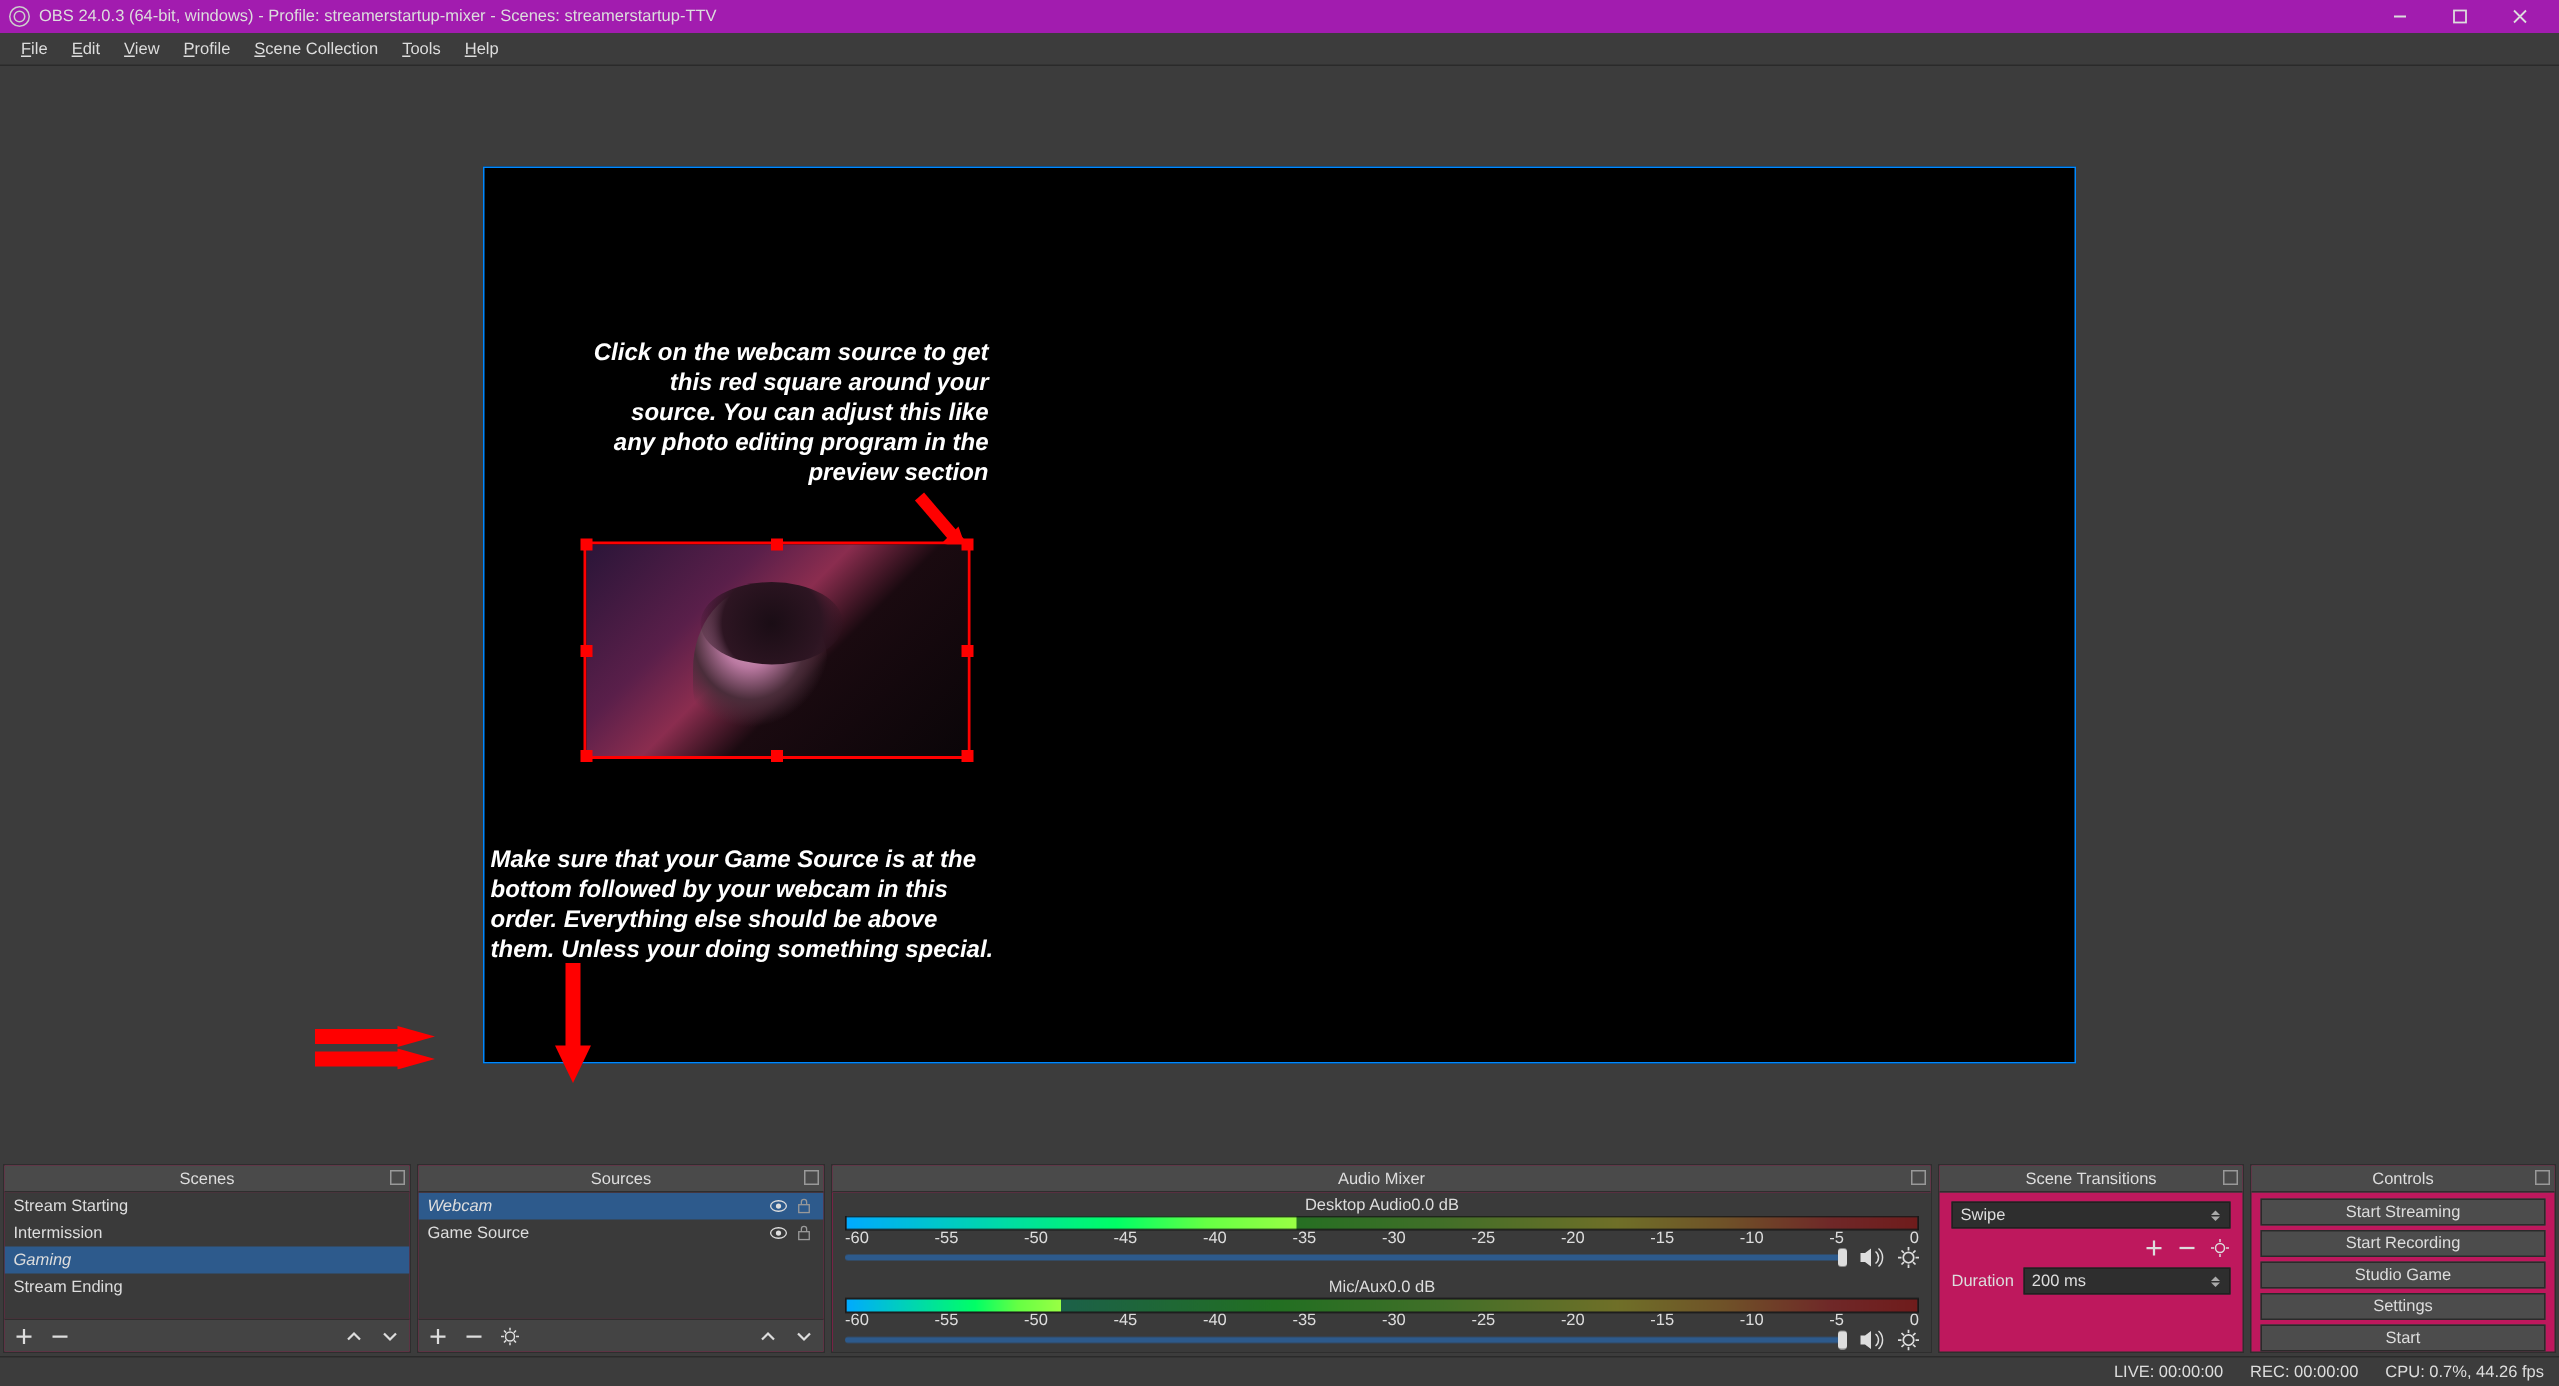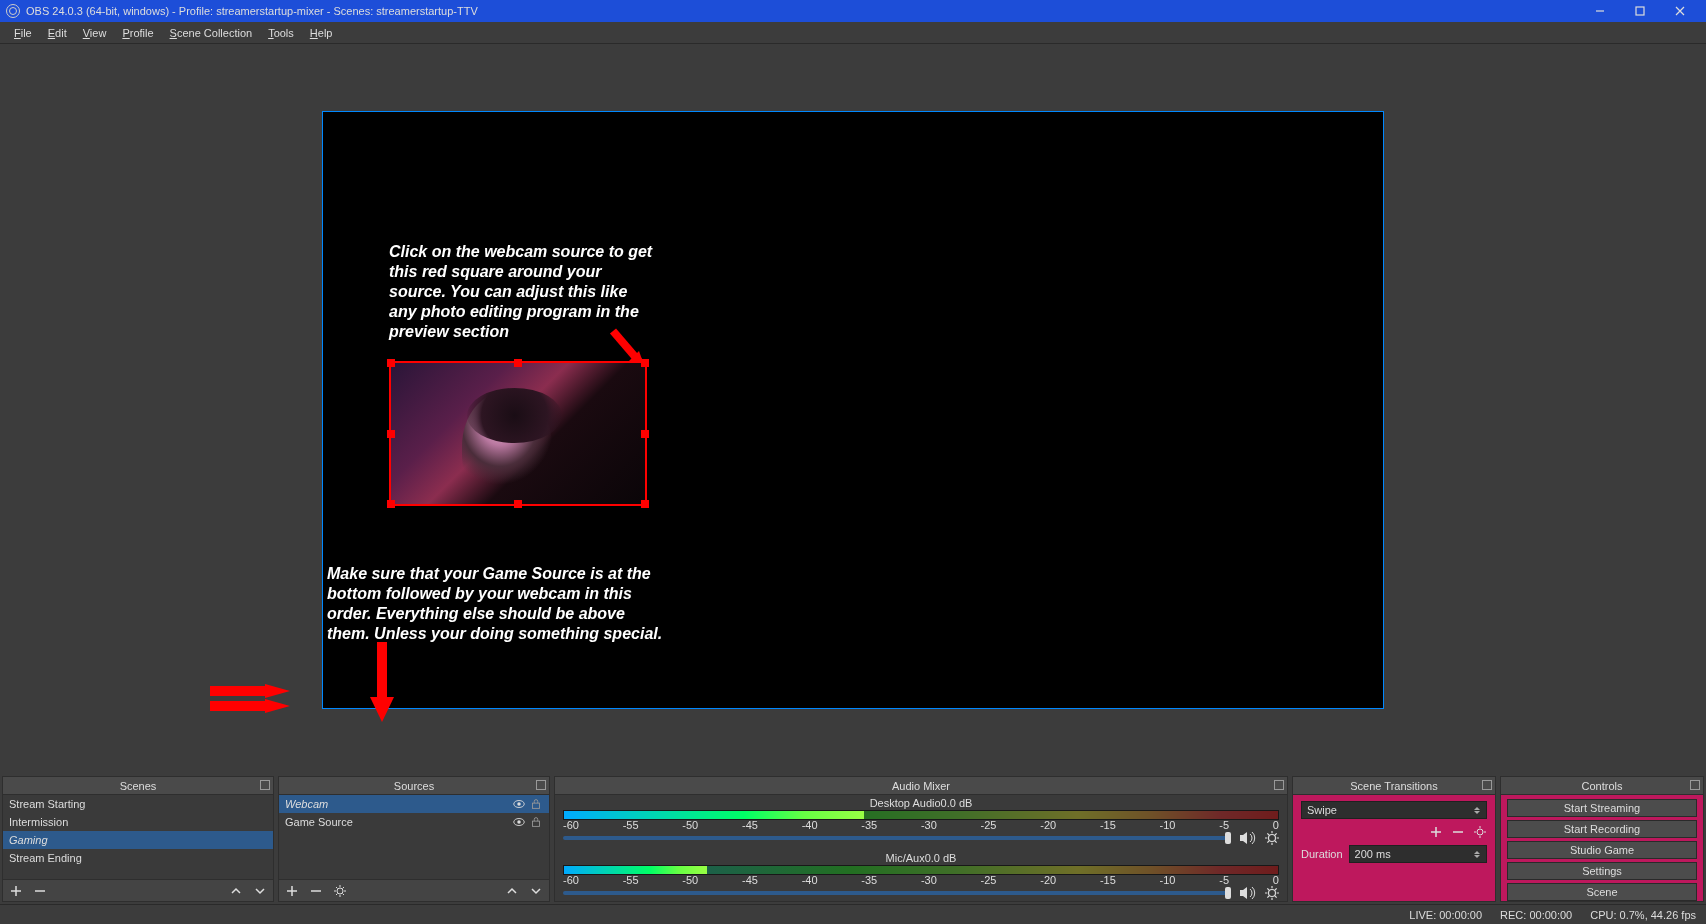--- a/index.html
+++ b/index.html
@@ -1,19 +1,19 @@
 <!DOCTYPE html>
 <html><head>
 <meta charset="utf-8">
 <style>
 * { margin:0; padding:0; box-sizing:border-box; font-family:"Segoe UI",Tahoma,sans-serif; font-size:11px; color:#ddd; user-select:none; }
 body { background:#3c3c3c; width:1706px; height:924px; overflow:hidden; display:flex; flex-direction:column; }
 
 
-.titlebar { height:22px; background:#1d4ed8; display:flex; align-items:center; padding:0 6px; color:#e8e8e8; }
+.titlebar { height:22px; background:#a21caf; display:flex; align-items:center; padding:0 6px; color:#e8e8e8; }
 .titlebar .obs-logo { width:14px; height:14px; border:1.5px solid #ccc; border-radius:50%; margin-right:6px; position:relative; }
 .titlebar .obs-logo::after{content:"";position:absolute;inset:2px;border:1px solid #ccc;border-radius:50%;}
 .titlebar .spacer { flex:1; }
 .winbtn { width:40px; height:22px; display:flex; align-items:center; justify-content:center; }
 .winbtn svg { width:10px; height:10px; stroke:#ddd; stroke-width:1.2; fill:none; }
 
 
 .menubar { height:22px; background:#3c3c3c; display:flex; align-items:center; padding:0 6px; gap:0; border-bottom:1px solid #2a2a2a; }
 .menubar .mi { padding:0 8px; line-height:22px; }
 .mi u { text-decoration:underline; }
@@ -103,21 +103,21 @@
   <div class="mi"><u>E</u>dit</div>
   <div class="mi"><u>V</u>iew</div>
   <div class="mi"><u>P</u>rofile</div>
   <div class="mi"><u>S</u>cene Collection</div>
   <div class="mi"><u>T</u>ools</div>
   <div class="mi"><u>H</u>elp</div>
 </div>
 
 <div class="preview-wrap">
   <div class="preview">
-    <div class="annot" style="left:66px;top:130px;width:270px;">Click on the webcam source to get this red square around your source. You can adjust this like any photo editing program in the preview section</div>
+    <div class="annot" style="left:66px;top:114px;width:270px;text-align:right;">Click on the webcam source to get this red square around your source. You can adjust this like any photo editing program in the preview section</div>
     <svg class="arrow" style="left:280px;top:214px;width:50px;height:50px;" viewBox="0 0 50 50">
       <path d="M10 5 L40 40" stroke="#ff0000" stroke-width="8" fill="none"></path>
       <path d="M42 42 L25 36 L36 25 Z" fill="#ff0000"></path>
     </svg>
     <div class="webcam-box">
       <div class="webcam-img"></div>
       <div class="h" style="left:-4px;top:-4px"></div>
         <div class="h" style="right:-4px;top:-4px"></div>
       <div class="h" style="left:-4px;bottom:-4px"></div>
         <div class="h" style="right:-4px;bottom:-4px"></div>
@@ -369,21 +369,21 @@
     </div>
   </div>
 
   <div class="dock" style="width:204px">
     <div class="dock-hdr"><span>Controls</span><div class="pop"></div></div>
     <div class="ctrl-body">
       <div class="btn">Start Streaming</div>
       <div class="btn">Start Recording</div>
       <div class="btn">Studio Game</div>
       <div class="btn">Settings</div>
-      <div class="btn">Scene</div>
+      <div class="btn">Start</div>
     </div>
   </div>
 
 </div>
 
 <div class="status">
   <span>LIVE: 00:00:00</span>
   <span>REC: 00:00:00</span>
   <span>CPU: 0.7%, 44.26 fps</span>
 </div>

